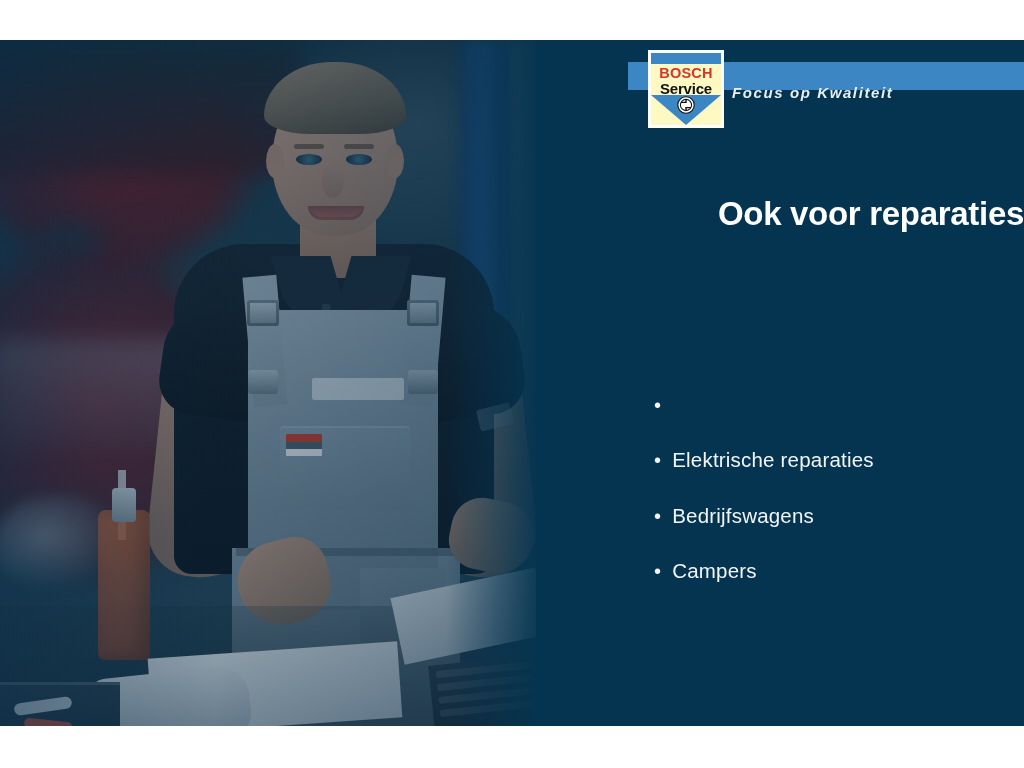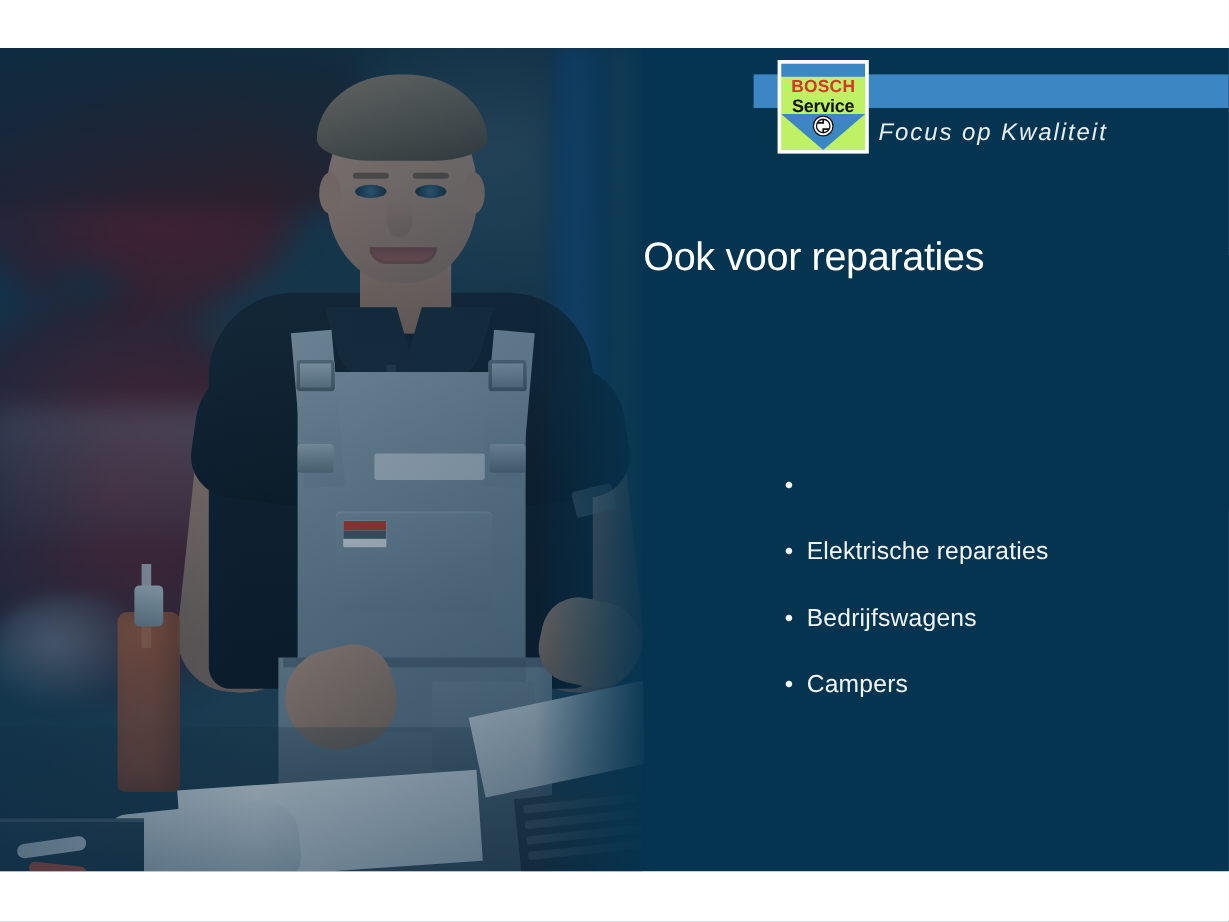--- a/index.html
+++ b/index.html
@@ -403,41 +403,42 @@
     height: 28px;
     display: flex; align-items: center;
     color: #ffffff;
     font-size: 19px;
     font-weight: bold;
     letter-spacing: .2px;
     white-space: nowrap;
   }
   .brand-tagline {
     position: absolute;
-    left: 196px; top: 60px;
+    left: 196px; top: 44px;
     color: #e8eef3;
-    font-size: 20px;
+    font-size: 15px;
     font-style: italic;
     letter-spacing: 1.6px;
     white-space: nowrap;
+    font-weight: bold;
   }
 
   
   .bosch-badge {
     position: absolute;
     left: 112px; top: 10px;
     width: 76px; height: 78px;
     background: #ffffff;
     padding: 3px;
     box-sizing: border-box;
   }
   .bosch-inner {
     position: relative;
     width: 100%; height: 100%;
-    background: #bef264;
+    background: #fef9c3;
     overflow: hidden;
   }
   .bosch-blue-top {
     position: absolute; left: 0; top: 0;
     width: 100%; height: 11px;
     background: #3d86c4;
   }
   .bosch-word {
     position: absolute; left: 0; right: 0; top: 13px;
     text-align: center;
@@ -465,24 +466,24 @@
   .bosch-arm {
     position: absolute; left: 50%; bottom: 11px;
     transform: translateX(-50%);
     width: 18px; height: 18px;
   }
 
   
   .headline {
     position: absolute;
     left: 0; right: 0; top: 150px;
-    text-align: left;
+    text-align: right;
     color: #ffffff;
     font-size: 33px;
-    font-weight: normal;
+    font-weight: bold;
     line-height: 1.48;
     letter-spacing: -.3px;
   }
   .headline span { display: block; }
 
   
   .bullets {
     position: absolute;
     left: 118px; top: 355px;
     margin: 0; padding: 0;

